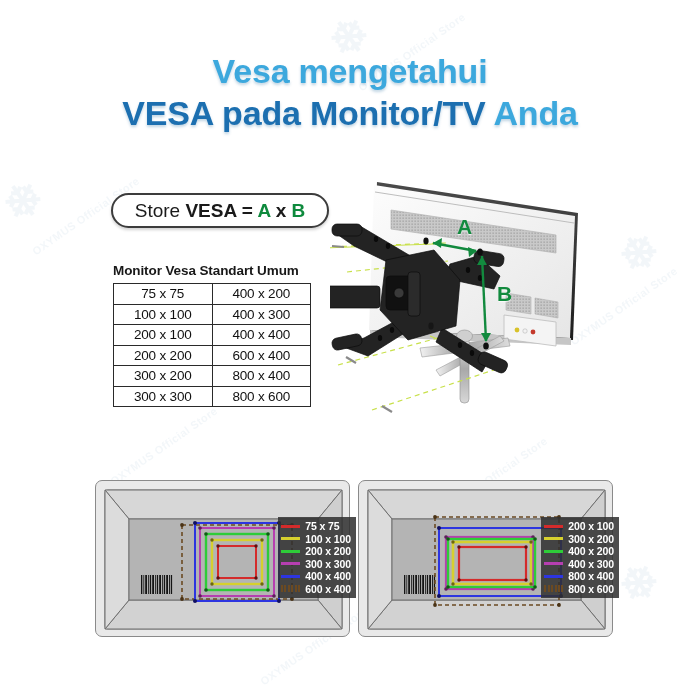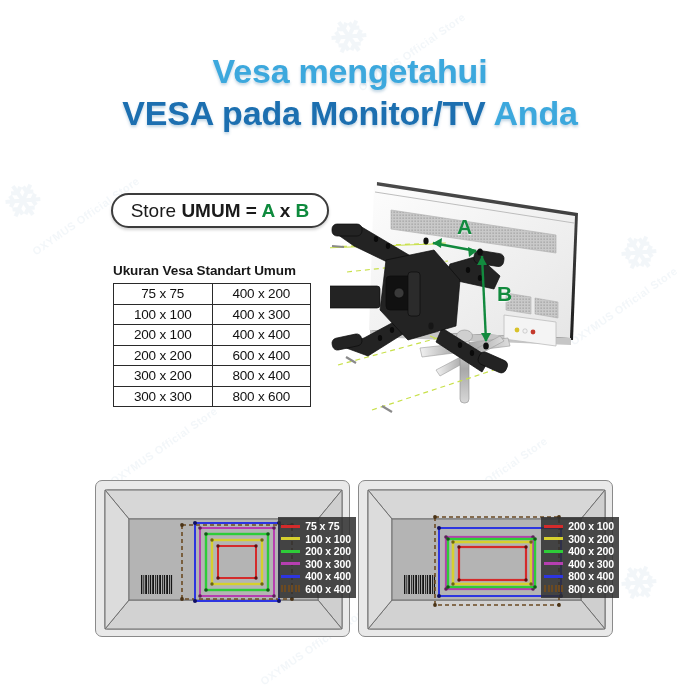--- a/index.html
+++ b/index.html
@@ -122,24 +122,24 @@
     <div class="wm wm-text" style="left:250px; top:640px; transform:rotate(-35deg);">OXYMUS Official Store</div>
     <div class="wm wm-mark" style="left:620px; top:560px; transform:rotate(-35deg);">❄</div>
   </div>
 
   <div id="title-block">
     <div class="tline" id="title-line1">Vesa mengetahui</div>
     <div class="tline" id="title-line2"><span class="t-dark">VESA pada Monitor/TV</span> <span class="t-light">Anda</span></div>
   </div>
 
   <div id="formula-pill">
-    <span class="f"><span>Store </span><span class="bold">UMUM</span><span class="bold"> = </span><span class="grn">A</span><span class="bold"> x </span><span class="grn">B</span></span>
+    <span class="f"><span>Store </span><span class="bold">VESA</span><span class="bold"> = </span><span class="grn">A</span><span class="bold"> x </span><span class="grn">B</span></span>
   </div>
 
-  <div id="table-caption">Ukuran Vesa Standart Umum</div>
+  <div id="table-caption">Monitor Vesa Standart Umum</div>
   <table id="vesa-table">
     <tbody>
       <tr>
           <td>75 x 75</td>
           <td>400 x 200</td>
         </tr>
       <tr>
           <td>100 x 100</td>
           <td>400 x 300</td>
         </tr>

